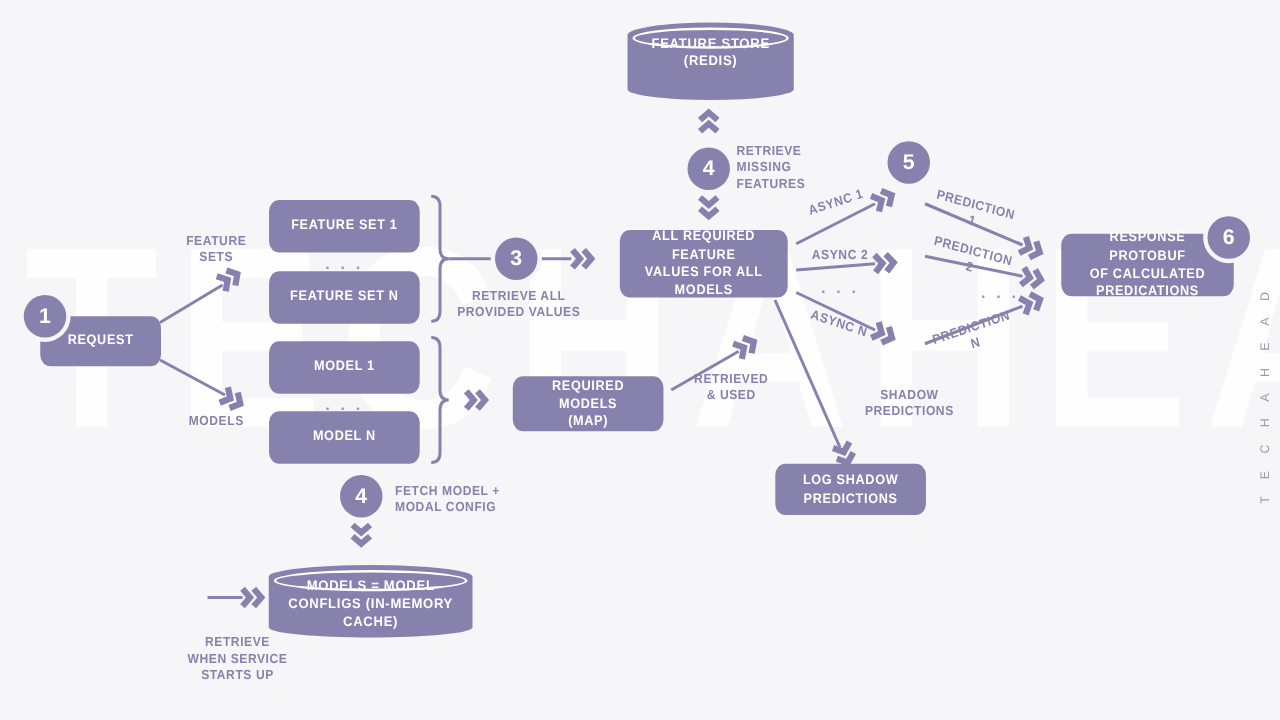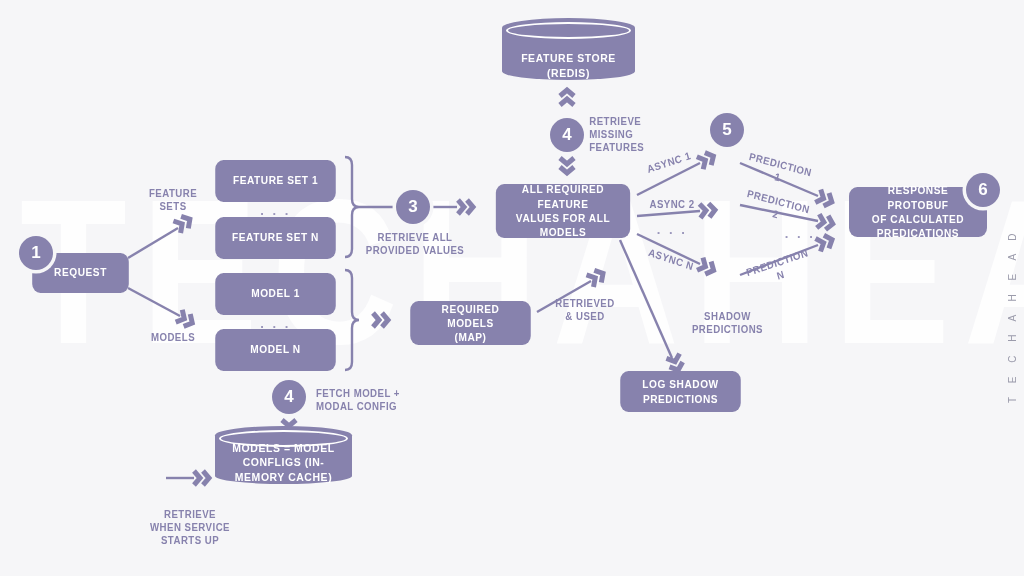--- a/index.html
+++ b/index.html
@@ -47,21 +47,21 @@
     padding:4px 8px;
   }
   .node span{display:block;transform:scaleX(1.0);}
   .node.two-line{line-height:1.3;}
 
   
   .cyl{
     position:absolute;
     background:#8782ad;
     border-radius:50%/16% 16% 14% 14%;
-    display:flex;align-items:flex-end;justify-content:center;
+    display:flex;align-items:flex-start;justify-content:center;
     color:#fff;text-align:center;font-weight:700;font-size:11px;
     letter-spacing:.6px;line-height:1.3;
     box-sizing:border-box;
   }
   .cyl .lid{
     position:absolute;left:4px;right:4px;top:4px;height:17px;
     border:2px solid #fff;border-radius:50%;
     box-sizing:border-box;
   }
   .cyl .cyl-txt{position:relative;z-index:2;padding-top:10px;transform:scaleX(.95);}
@@ -169,21 +169,21 @@
 
   <div class="cyl" style="left:502px;top:18px;width:133px;height:62px;">
     <div class="lid"></div>
     <div class="cyl-txt">
       <span>FEATURE STORE</span>
       <span>(REDIS)</span>
     </div>
   </div>
 
 
-  <div class="cyl" style="left:215px;top:426px;width:137px;height:58px;">
+  <div class="cyl" style="left:215px;top:452px;width:163px;height:58px;">
     <div class="lid"></div>
     <div class="cyl-txt">
       <span>MODELS = MODEL CONFLIGS</span>
       <span>(IN-MEMORY CACHE)</span>
     </div>
   </div>
 
   <div class="node" style="left:28px;top:253px;width:105px;height:40px;">
     <span>REQUEST</span>
   </div>

